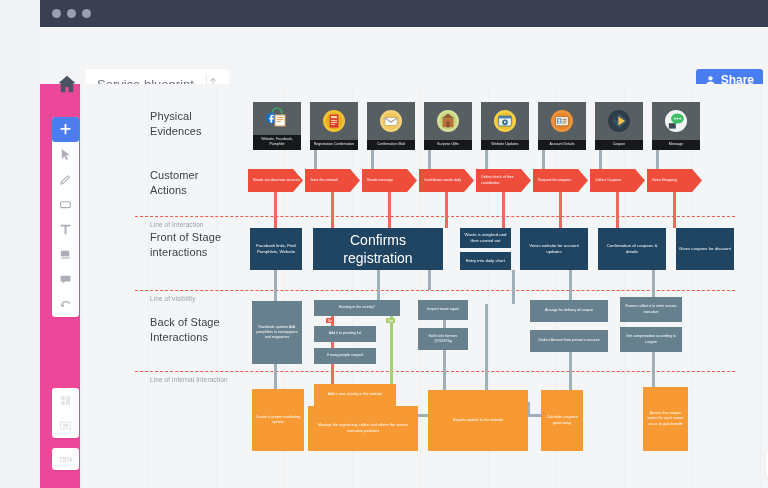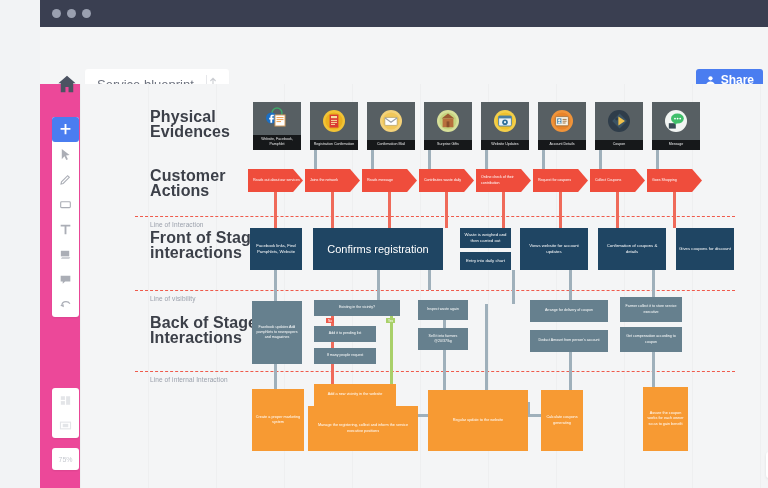--- a/index.html
+++ b/index.html
@@ -43,35 +43,35 @@
 
   
   .canvas{position:absolute;left:40px;top:84px;width:728px;height:404px;overflow:hidden;
           background:
             repeating-linear-gradient(to right, rgba(0,0,0,0.022) 0 1px, transparent 1px 68px),
             #f4f5f6;}
   .chatbtn{position:absolute;right:16px;bottom:10px;width:26px;height:26px;background:#fff;border-radius:3px;
            display:flex;align-items:center;justify-content:center;box-shadow:0 1px 3px rgba(0,0,0,.09);}
 
   
-  .rowlabel{position:absolute;font-size:16px;font-weight:bold;color:#3c4049;line-height:15px;letter-spacing:.1px;}
+  .rowlabel{position:absolute;font-size:11px;font-weight:normal;color:#3c4049;line-height:15px;letter-spacing:.1px;}
   .linelabel{position:absolute;font-size:6.5px;color:#9aa0ab;letter-spacing:.1px;}
 
   
   .dashline{position:absolute;height:0;border-top:1.6px dashed #ef5b4c;}
   .pe-card{position:absolute;background:#575f63;display:flex;flex-direction:column;align-items:center;}
   .pe-ico{flex:1;display:flex;align-items:center;justify-content:center;width:100%;}
   .pe-lbl{width:100%;background:#16181a;color:#e8e9ea;font-size:3.6px;text-align:center;line-height:1.45;padding:2.5px 1px;
           box-sizing:border-box;}
   .arrowbox{position:absolute;background:#ef4d3c;color:#fff;font-size:3.6px;display:flex;align-items:center;
             line-height:1.4;padding-left:5px;box-sizing:border-box;
             clip-path:polygon(0 0, 82% 0, 100% 50%, 82% 100%, 0 100%);}
   .fos{position:absolute;background:#1f4563;color:#fff;font-size:4.3px;display:flex;align-items:center;justify-content:center;
        text-align:center;line-height:1.4;box-sizing:border-box;padding:2px;}
-  .fos.big{font-size:11px;font-weight:normal;line-height:1.3;}
+  .fos.big{font-size:14px;font-weight:normal;line-height:1.3;}
   .bos{position:absolute;background:#66808e;color:#fff;font-size:3.6px;display:flex;align-items:center;justify-content:center;
        text-align:center;line-height:1.45;box-sizing:border-box;padding:2px;}
   .sp{position:absolute;background:#f79a33;color:#fff;font-size:3.8px;display:flex;align-items:center;justify-content:center;
       text-align:center;line-height:1.45;box-sizing:border-box;padding:2px;}
   .conn{position:absolute;background:#9fb0bb;}
   .conn.red{background:#ef6a5a;}
   .conn.green{background:#a9d06a;}
   .tag{position:absolute;font-size:3.2px;color:#fff;padding:0.5px 2px;line-height:1.3;}
   .tag.no{background:#ef5b4c;}
   .tag.yes{background:#a9d06a;}

